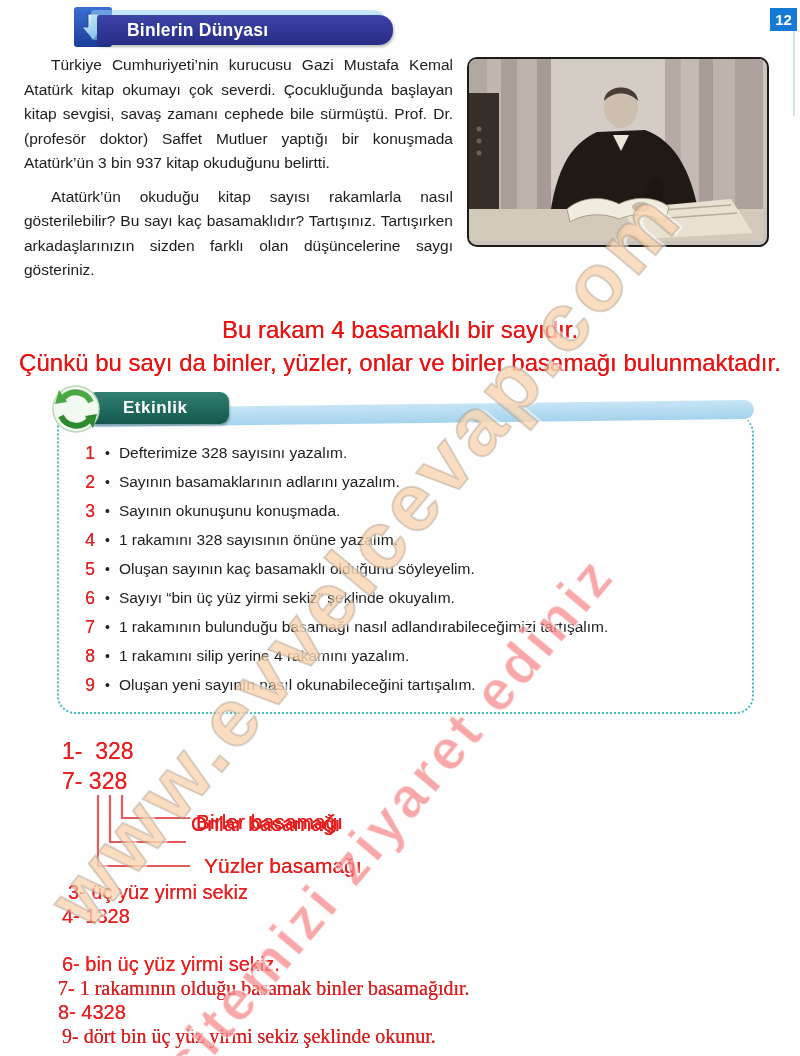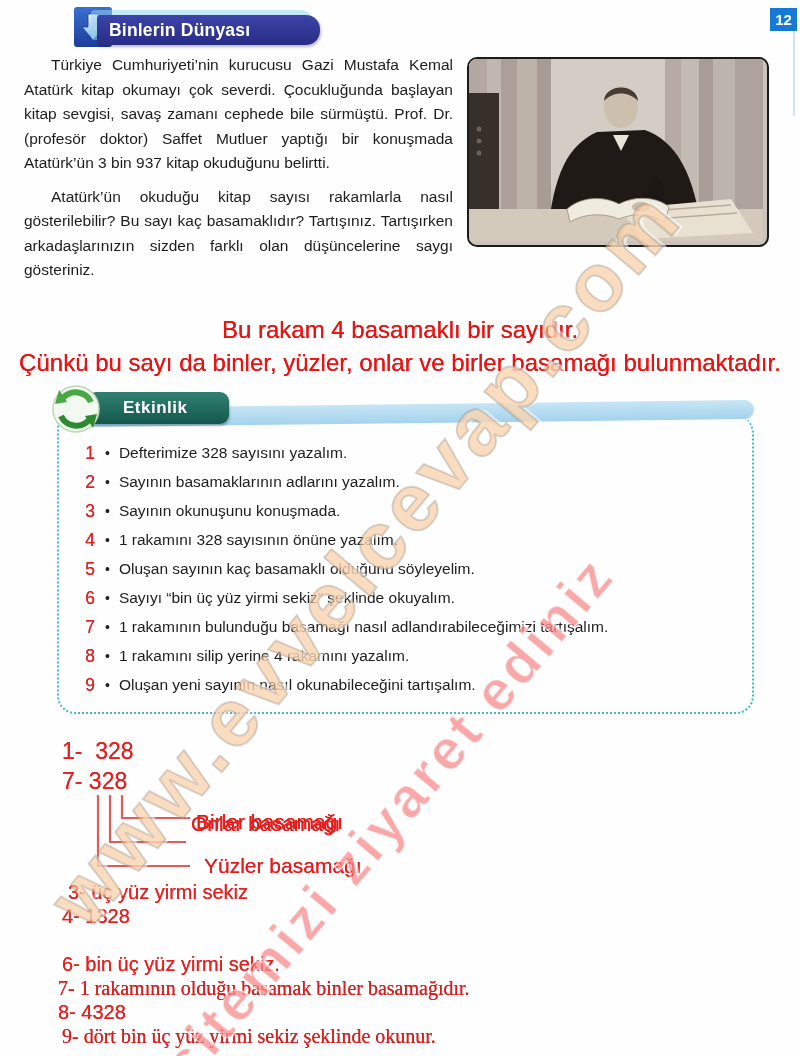--- a/index.html
+++ b/index.html
@@ -3,26 +3,26 @@
 <meta charset="utf-8">
 <style>
   html,body{margin:0;padding:0;background:#e8e8e8;}
   .page{
     position:relative;width:800px;height:1056px;margin:0 auto;
     background:#fefefe;overflow:hidden;
     font-family:"Liberation Sans", sans-serif;color:#1c1c1c;
   }
   
   .title-bar{
-    position:absolute;left:97px;top:15px;width:223px;height:30px;
+    position:absolute;left:97px;top:15px;width:296px;height:30px;
     background:linear-gradient(#3d44a8,#272c86);
     border-radius:4px 14px 14px 4px;
     box-shadow:-6px -5px 0 rgba(150,210,240,.55),1px 2px 3px rgba(0,0,0,.28);
     color:#fff;font-weight:bold;font-size:17.5px;line-height:30px;
-    padding-left:12px;box-sizing:border-box;letter-spacing:.2px;
+    padding-left:30px;box-sizing:border-box;letter-spacing:.2px;
   }
   .hdr-icon{position:absolute;left:74px;top:7px;width:38px;height:40px;}
   .page-badge{
     position:absolute;left:770px;top:8px;width:27px;height:23px;
     background:#1779d6;color:#ffffff;font-weight:bold;font-size:15px;
     text-align:center;line-height:23px;
   }
   .badge-line{position:absolute;left:793px;top:31px;width:2px;height:85px;background:#cfe3f2;}
   
   .intro{position:absolute;left:24px;top:53px;width:747px;font-size:15.5px;line-height:24.5px;text-align:justify;}

